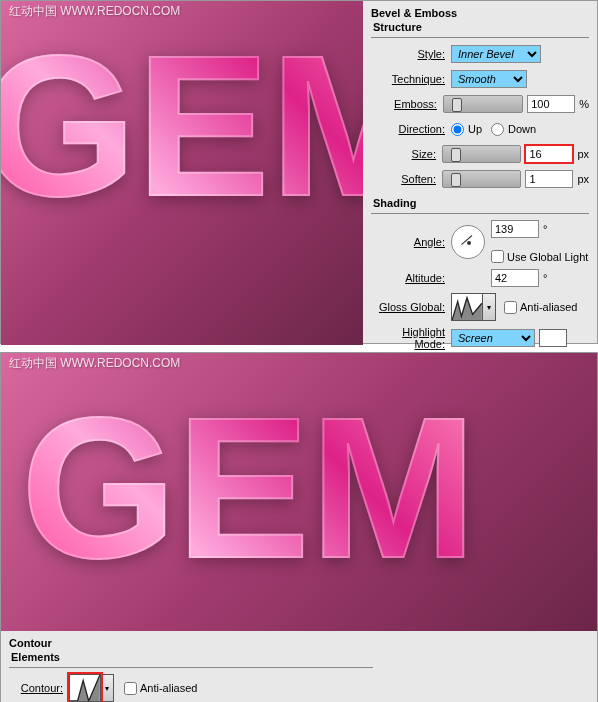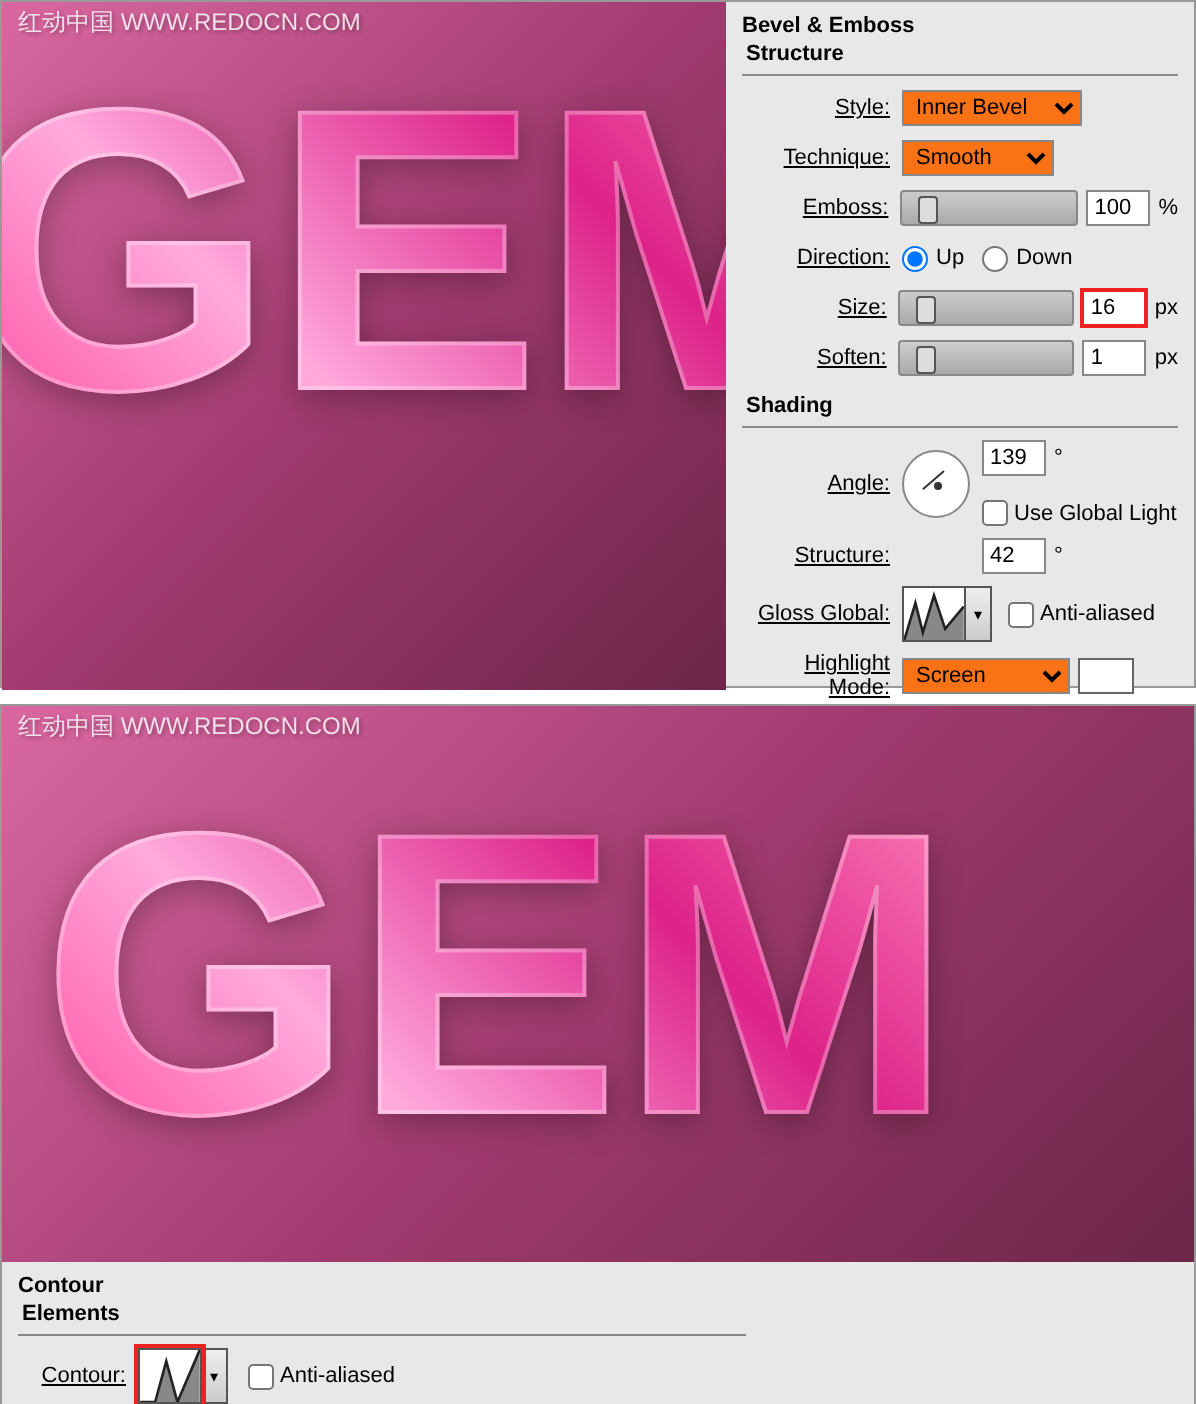--- a/index.html
+++ b/index.html
@@ -12,29 +12,29 @@
 .gem-text { font-family: Arial, sans-serif; font-weight: 900; position: absolute; }
 .gem-top { font-size: 200px; top: 10px; left: -20px; background: linear-gradient(45deg, #ff4499, #ffaadd, #dd2288, #ff88bb); -webkit-background-clip: text; -webkit-text-fill-color: transparent; filter: drop-shadow(0 4px 8px rgba(0,0,0,0.3)); -webkit-text-stroke: 2px rgba(255,255,255,0.3); }
 .gem-bot { font-size: 200px; top: 20px; left: 20px; background: linear-gradient(45deg, #ff4499, #ffaadd, #dd2288, #ff88bb); -webkit-background-clip: text; -webkit-text-fill-color: transparent; filter: drop-shadow(0 4px 8px rgba(0,0,0,0.3)); -webkit-text-stroke: 2px rgba(255,255,255,0.3); }
 .panel { width: 234px; background: #e8e8e8; padding: 6px 8px; }
 .panel-title { font-weight: bold; margin-bottom: 2px; }
 .fieldset { border: none; margin-bottom: 8px; position: relative; }
 .fieldset-title { font-weight: bold; padding: 0 2px; margin-bottom: 4px; }
 .fieldset-line { height: 1px; background: #888; margin-bottom: 6px; }
 .row { display: flex; align-items: center; margin-bottom: 5px; min-height: 20px; }
 .label { width: 80px; text-align: right; padding-right: 6px; text-decoration: underline; }
-select { border: 1px solid #888; background: #f97316; height: 18px; font-size: 11px; padding: 0 2px; }
+select { border: 1px solid #888; background: #7dd3fc; height: 18px; font-size: 11px; padding: 0 2px; font-style: italic; }
 .sel-wide { width: 90px; }
 .sel-mid { width: 76px; }
 .slider { display: inline-block; height: 18px; position: relative; background: linear-gradient(#ccc,#aaa); border: 1px solid #888; width: 90px; border-radius: 2px; }
 .slider::after { content: ""; position: absolute; left: 8px; top: 2px; width: 8px; height: 12px; background: #ddd; border: 1px solid #555; border-radius: 2px; }
 .slider.pos60::after { left: 54px; }
 .slider.pos72::after { left: 62px; }
 input[type=text] { border: 1px solid #888; height: 18px; font-size: 11px; padding: 0 3px; text-align: left; background: #fff; }
-.num-field { width: 32px; }
+.num-field { width: 48px; }
 .red-border { outline: 2px solid #ee2222; outline-offset: -1px; }
 .unit { margin-left: 4px; }
 .radio-group { display: flex; align-items: center; gap: 1px; }
 input[type=radio], input[type=checkbox] { margin: 0 3px 0 0; }
 .swatch { width: 40px; height: 18px; border: 1px solid #666; background: #fff; display: inline-block; }
 .swatch-black { background: #000; }
 .contour-swatch { width: 32px; height: 28px; border: 1px solid #555; background: #fff; display: inline-block; position: relative; overflow: hidden; }
 .contour-swatch svg { width: 100%; height: 100%; }
 .dropdown-arrow { width: 13px; height: 28px; border: 1px solid #555; border-left: none; background: linear-gradient(#eee,#ccc); display: inline-flex; align-items: center; justify-content: center; font-size: 8px; }
 .angle-widget { width: 34px; height: 34px; border: 1px solid #888; border-radius: 50%; background: #fff; position: relative; margin-right: 6px; }
@@ -109,21 +109,21 @@
             <input type="text" class="num-field" value="139" style="">
             <span class="unit">°</span>
           </div>
           <div style="display:flex;align-items:flex-end">
             <input type="checkbox" style="">
             <span>Use Global Light</span>
           </div>
         </div>
       </div>
       <div class="row">
-        <span class="label">Structure:</span>
+        <span class="label">Altitude:</span>
         <span style="width:40px"></span>
         <input type="text" class="num-field" value="42" style="">
         <span class="unit">°</span>
       </div>
       <div class="row">
         <span class="label">Gloss Global:</span>
         <span class="contour-swatch">
           <svg viewBox="0 0 32 28">
               <path d="M0,28 L6,8 L10,24 L16,4 L22,22 L32,10 L32,28 Z" fill="#888"></path>
               <path d="M0,28 L6,8 L10,24 L16,4 L22,22 L32,10" fill="none" stroke="#222" stroke-width="1.4"></path>

